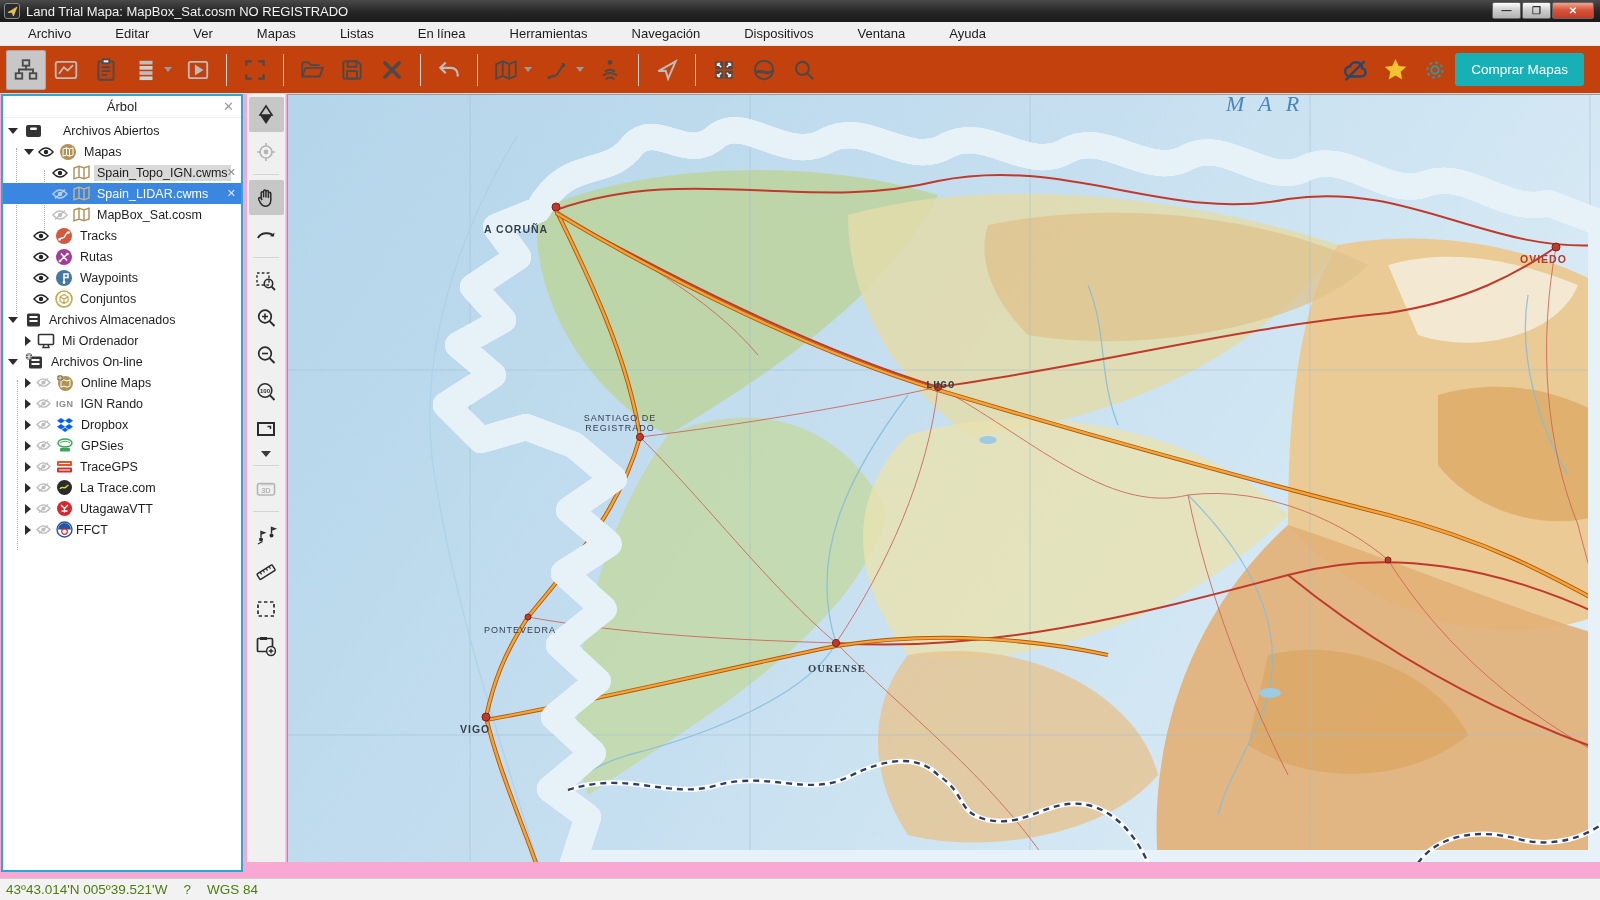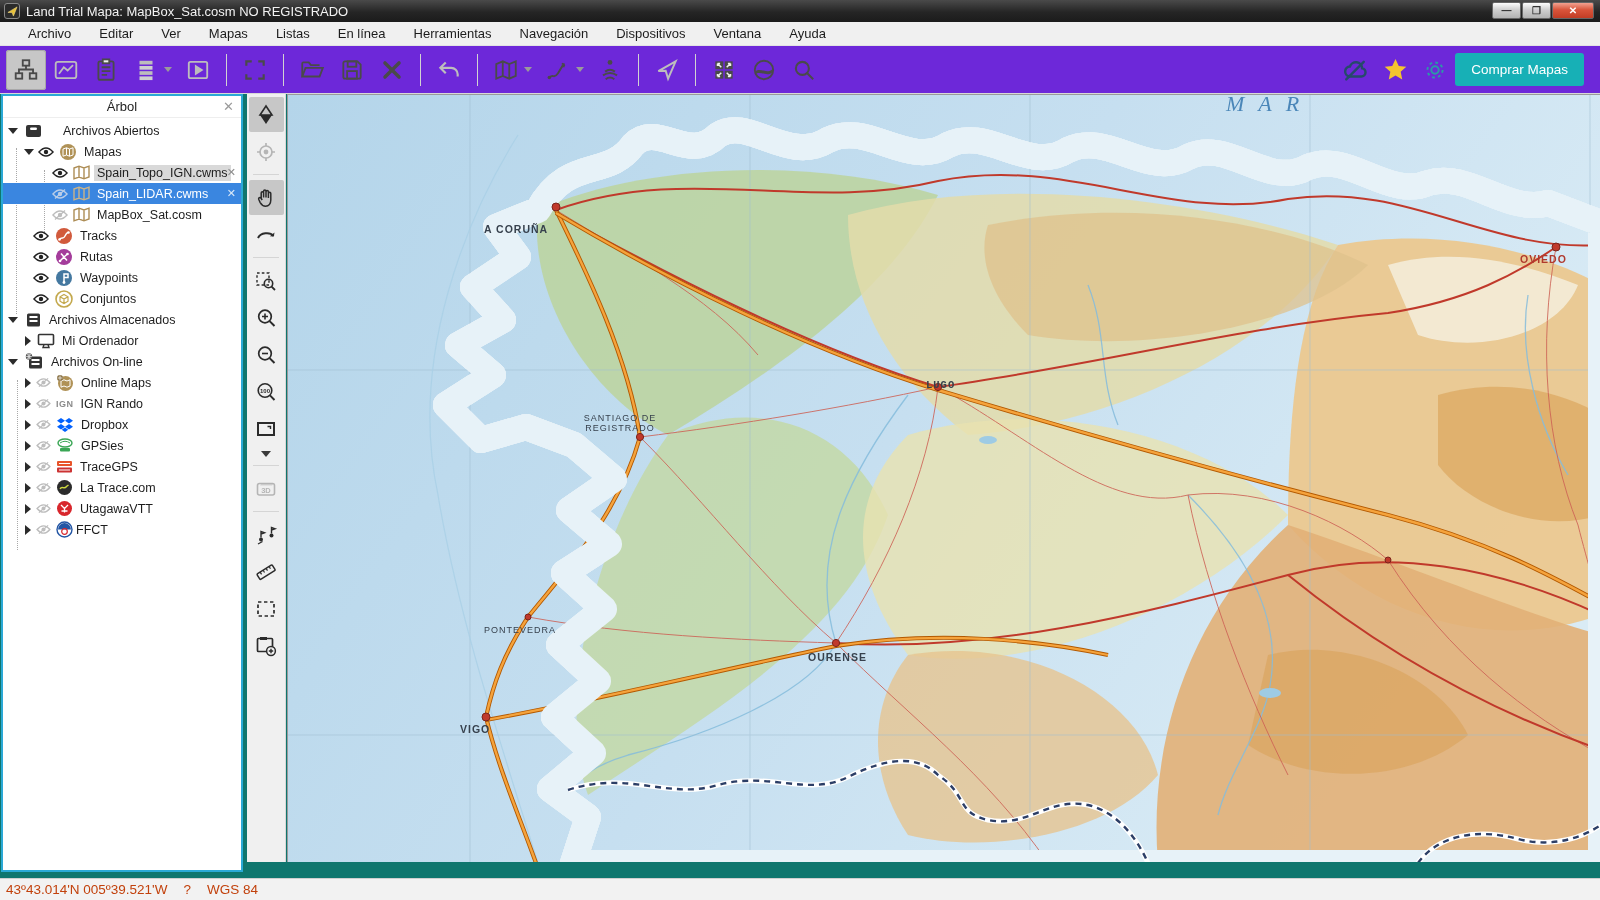--- a/index.html
+++ b/index.html
@@ -12,39 +12,39 @@
   .app-icon { width:16px; height:16px; margin:0 6px 0 4px; background:#2b2b2b;
     border:1px solid #888; border-radius:3px; display:flex; align-items:center; justify-content:center; }
   .win-btns { position:absolute; right:6px; top:2px; display:flex; gap:1px; }
   .win-btn { width:29px; height:17px; border:1px solid #666; border-radius:2px;
     background:linear-gradient(#fdfdfd,#cfcfcf 45%,#b2b2b2); color:#333; font-size:10px;
     display:flex; align-items:center; justify-content:center; font-weight:bold; }
   .win-btn.close { background:linear-gradient(#f2a290,#d9553b 45%,#c23d25); color:#fff; width:42px; }
 
   
   .menubar { height:24px; background:#f0f0f0; display:flex; align-items:center;
-    font-size:13px; color:#1c1c1c; padding-left:14px; gap:0; border-bottom:1px solid #e3e3e3;}
+    font-size:13px; color:#1c1c1c; padding-left:14px; gap:16px; border-bottom:1px solid #e3e3e3;}
   .menu-item { padding:3px 14px; }
 
   
-  .toolbar { height:48px; background:#6d28d9; display:flex; align-items:center;
+  .toolbar { height:48px; background:#c2410c; display:flex; align-items:center;
     padding:0 6px; border-bottom:1px solid #d8d8d8; }
   .tb-btn { width:40px; height:40px; display:flex; align-items:center; justify-content:center;
     border-radius:3px; position:relative; flex:0 0 auto; }
   .tb-btn.active { background:#c7c7c7; box-shadow:inset 0 0 0 1px #a8a8a8; }
   .tb-sep { width:1px; height:32px; background:#d2d2d2; margin:0 8px; flex:0 0 auto; }
   .tb-caret { width:0; height:0; border-left:4px solid transparent; border-right:4px solid transparent;
     border-top:5px solid #9a9a9a; margin:0 6px 0 -2px; flex:0 0 auto;}
   .tb-spacer { flex:1; }
   .buy-btn { background:#17b0b6; color:#fff; font-size:13.5px; padding:9px 16px;
     border-radius:3px; margin-right:10px; border:none; }
   svg { display:block; }
 
   
-  .main { height:784px; position:relative; background:#0f766e; }
+  .main { height:784px; position:relative; background:#f9a8d4; }
 
   
   .sidebar { position:absolute; left:1px; top:0; width:242px; height:778px;
     background:#fff; border:2px solid #2aa9d6; }
   .sb-head { height:22px; display:flex; align-items:center; font-size:13px; color:#222;
     border-bottom:1px solid #eee; position:relative; justify-content:center; }
   .sb-close { position:absolute; right:7px; top:3px; color:#9a9a9a; font-size:13px; }
   .tree { position:relative; font-size:12.5px; color:#1d1d1d; padding-top:2px; }
   .trow { height:21px; display:flex; align-items:center; position:relative; white-space:nowrap; }
   .trow .lbl { padding:1px 3px; }
@@ -81,21 +81,21 @@
   .city.red { color:#b03a2e; }
   .scalebox { position:absolute; right:12px; bottom:6px; width:278px; height:29px;
     background:rgba(245,238,221,0.88); display:flex; align-items:center; gap:7px;
     padding:0 8px; font-size:14px; color:#1a1a1a; border-radius:1px;}
   .scalebox b { font-weight:bold; }
   .scale-up { width:0;height:0;border-left:6px solid transparent;border-right:6px solid transparent;
     border-bottom:8px solid #3a3a3a; margin-left:2px;}
 
   
   .statusbar { height:22px; background:#f2f2f2; border-top:1px solid #cfcfcf;
-    display:flex; align-items:center; font-size:13.5px; color:#c2410c; padding-left:6px; gap:16px;}
+    display:flex; align-items:center; font-size:13.5px; color:#4d7c0f; padding-left:6px; gap:16px;}
 </style>
 </head>
 <body>
 
 <div class="titlebar">
   <span class="app-icon">
     <svg width="11" height="11" viewBox="0 0 12 12">
         <path d="M1,7 L11,1 L7,11 L5.5,7.2 Z" fill="#e8c23a" stroke="#f7e08a" stroke-width="0.6"></path>
       </svg>
   </span>
@@ -880,21 +880,21 @@
           <circle cx="1268" cy="152" r="4"></circle>
             <circle cx="1100" cy="465" r="3"></circle>
         </g>
       </g>
     </svg>
 
     <span class="map-label sea-label" style="left:938px; top:-4px;">MAR</span>
     <span class="map-label city" style="left:196px; top:128px;">A CORUÑA</span>
     <span class="map-label city small" style="left:282px; top:318px; width:100px; text-align:center; white-space:normal;">SANTIAGO DE REGISTRADO</span>
     <span class="map-label city" style="left:638px; top:284px;font-family:Liberation Mono, monospace;">LUGO</span>
-    <span class="map-label city" style="left:520px; top:556px;">OURENSE</span>
+    <span class="map-label city" style="left:520px; top:568px;font-family:Liberation Serif, serif;">OURENSE</span>
     <span class="map-label city small" style="left:196px; top:530px;text-align:center;">PONTEVEDRA</span>
     <span class="map-label city" style="left:172px; top:628px;">VIGO</span>
     <span class="map-label city red" style="left:1232px; top:158px;">OVIEDO</span>
 
   </div>
 </div>
 
 <div class="statusbar">
   <span>43º43.014'N 005º39.521'W</span>
   <span>?</span>

